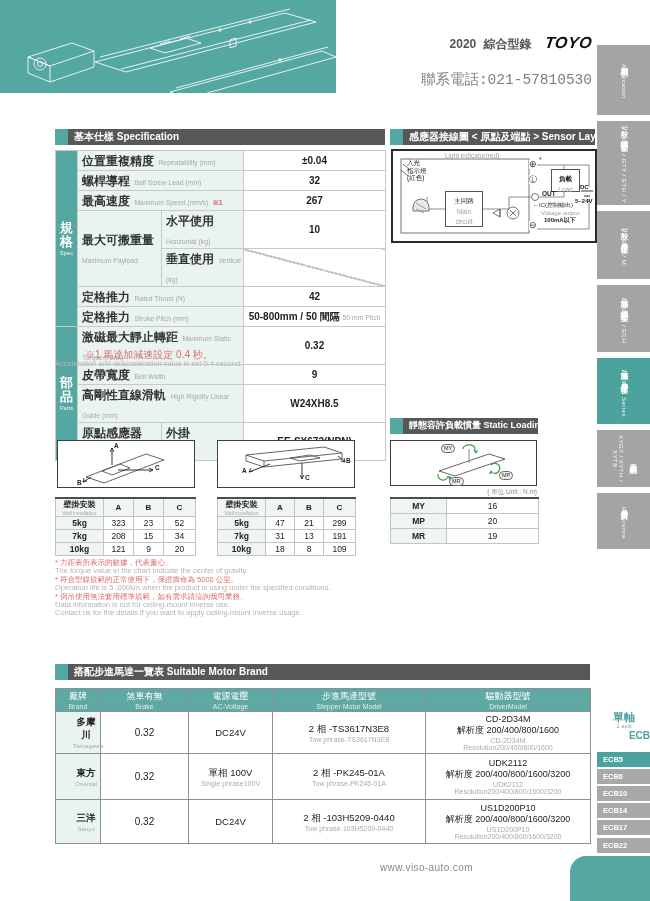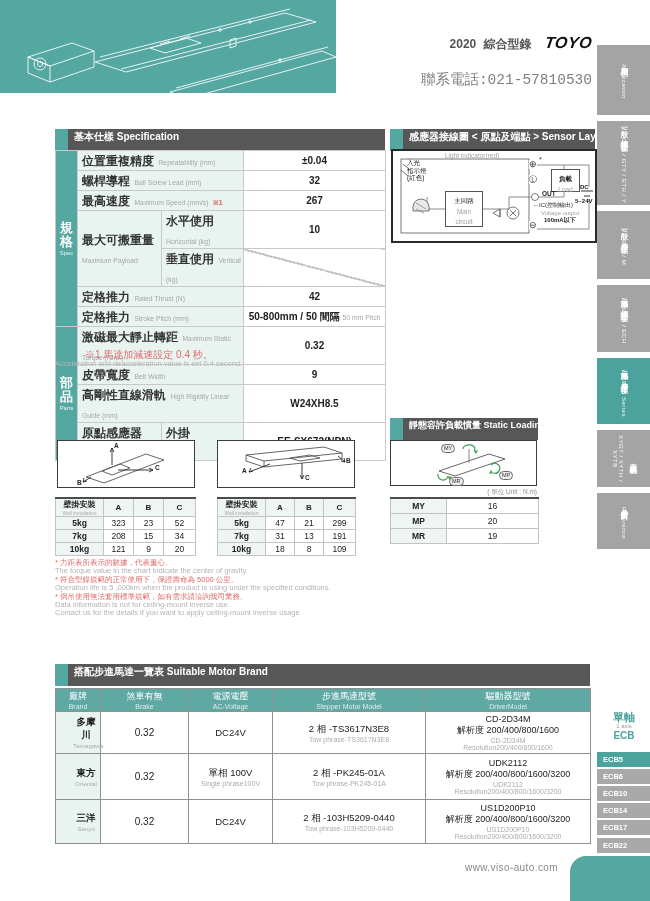--- a/index.html
+++ b/index.html
@@ -12,21 +12,21 @@
         letter-spacing:.5px;transform:skewX(-8deg);margin-left:10px;}
   .phone{position:absolute;left:340px;top:70px;width:252px;text-align:right;color:#7f7f7f;font-size:14.5px;font-family:Liberation Mono, monospace;}
   
   .side-tab{position:absolute;left:597px;width:53px;background:#a4a4a4;color:#fff;
         display:flex;align-items:center;justify-content:center;}
   .side-tab.active{background:#4ca29c;}
   .side-tab .inner{writing-mode:vertical-rl;text-align:center;line-height:1.05;}
   .side-tab .zh{font-size:7.5px;font-weight:bold;letter-spacing:1px;display:inline-block;margin-left:2px;}
   .side-tab .en{font-size:6px;letter-spacing:.5px;display:inline-block;opacity:.92;}
   
-  .sec-hdr{position:absolute;height:22px;display:flex;}
+  .sec-hdr{position:absolute;height:16px;display:flex;}
   .sec-hdr .sq{width:13px;background:#55a7a1;}
   .sec-hdr .bar{flex:1;background:#575757;color:#fff;font-size:10px;font-weight:bold;
         line-height:15px;padding-left:6px;white-space:nowrap;overflow:hidden;}
   
   table{border-collapse:collapse;}
   .spec-table{position:absolute;left:55px;top:150px;width:330px;table-layout:fixed;border:1px solid #9a9a9a;}
   .spec-table td{border:1px solid #c9c9c9;padding:0 0 0 4px;overflow:hidden;}
   .spec-table .glabel{background:#55a7a1;color:#fff;text-align:center;padding:0;width:22px;}
   .g-zh{display:block;font-size:13px;font-weight:bold;line-height:1.1;word-break:break-all;width:14px;margin:0 auto;}
   .g-en{display:block;font-size:6.5px;opacity:.9;transform:scale(.9);}
@@ -72,26 +72,26 @@
   .motor-table .brand{background:#e9f4f1;padding-left:16px;}
   .b-zh{display:block;font-size:9.5px;font-weight:bold;color:#222;}
   .b-en{display:block;font-size:6.8px;color:#ababab;transform:scale(.92);}
   .m-main{display:block;font-size:9.5px;color:#222;}
   .m-sub{display:block;font-size:7px;color:#ababab;}
   .m-val{font-size:10px;color:#222;}
   
   .ecb-title{position:absolute;left:598px;top:711px;width:52px;text-align:center;line-height:1.1;}
   .ecb-title .t-zh{display:block;font-size:11px;font-weight:bold;color:#4ca29c;}
   .ecb-title .t-en{display:block;font-size:6px;color:#9a9a9a;}
-  .ecb-title .t-series{display:block;font-size:10px;font-weight:bold;color:#4ca29c;}
+  .ecb-title .t-series{display:block;font-size:10px;font-weight:bold;color:#4ca29c;text-align:right;}
   .ecb-tab{position:absolute;left:597px;width:53px;height:15px;background:#a9a9a9;color:#fff;
         font-size:7.5px;font-weight:bold;line-height:15px;padding-left:6px;box-sizing:border-box;}
   .ecb-tab.active{background:#4ca29c;}
   
-  .site{position:absolute;left:380px;top:862px;width:178px;text-align:right;font-size:10px;color:#8a8a8a;letter-spacing:.4px;}
+  .site{position:absolute;left:380px;top:862px;width:178px;font-size:10px;color:#8a8a8a;letter-spacing:.4px;}
   .corner{position:absolute;left:570px;top:856px;width:90px;height:55px;background:#55a7a1;border-top-left-radius:16px;}
 </style>
 </head>
 <body>
 
 <div id="page">
 
   <div class="banner">
     <svg width="336" height="93" viewBox="0 0 336 93">
       <g fill="none" stroke="#ffffff" stroke-width="0.9" opacity="0.95">

